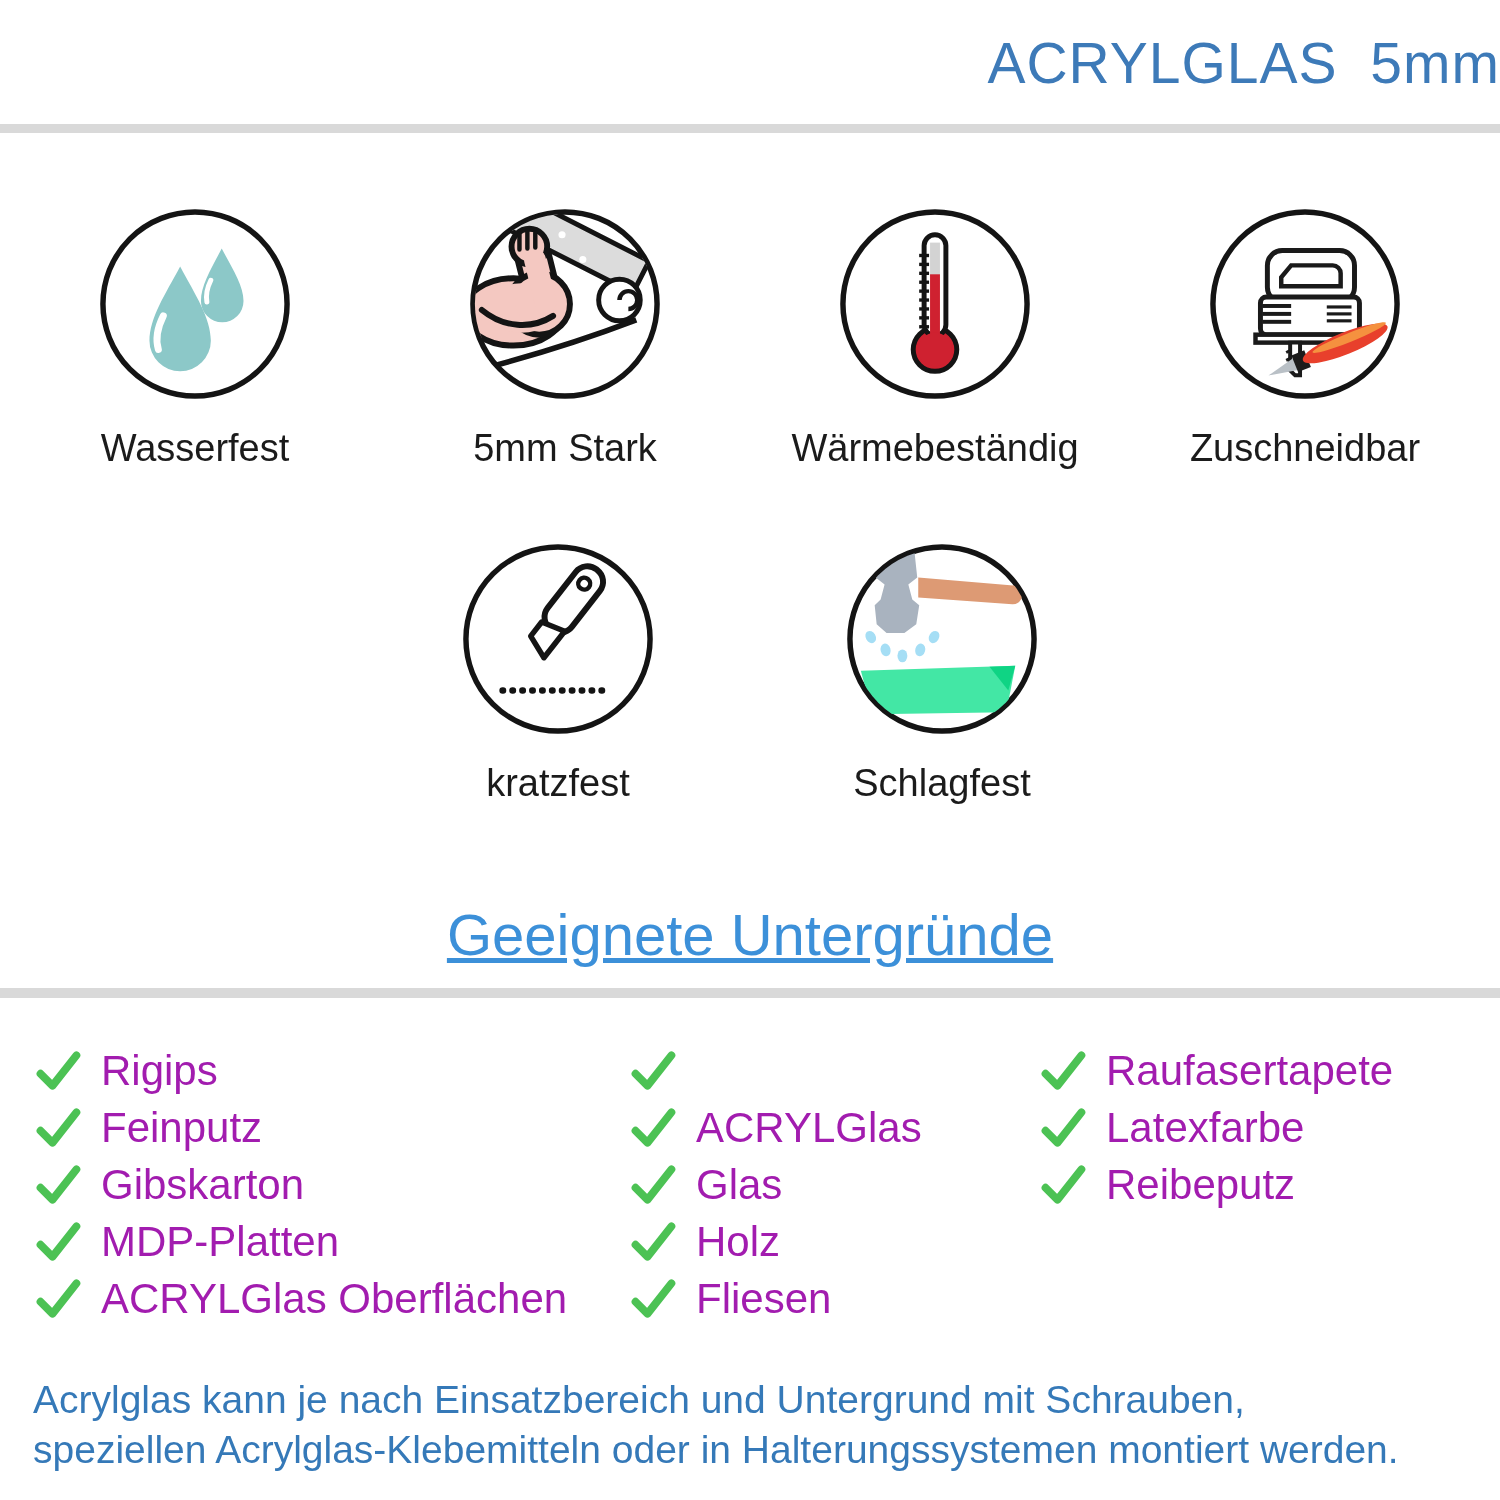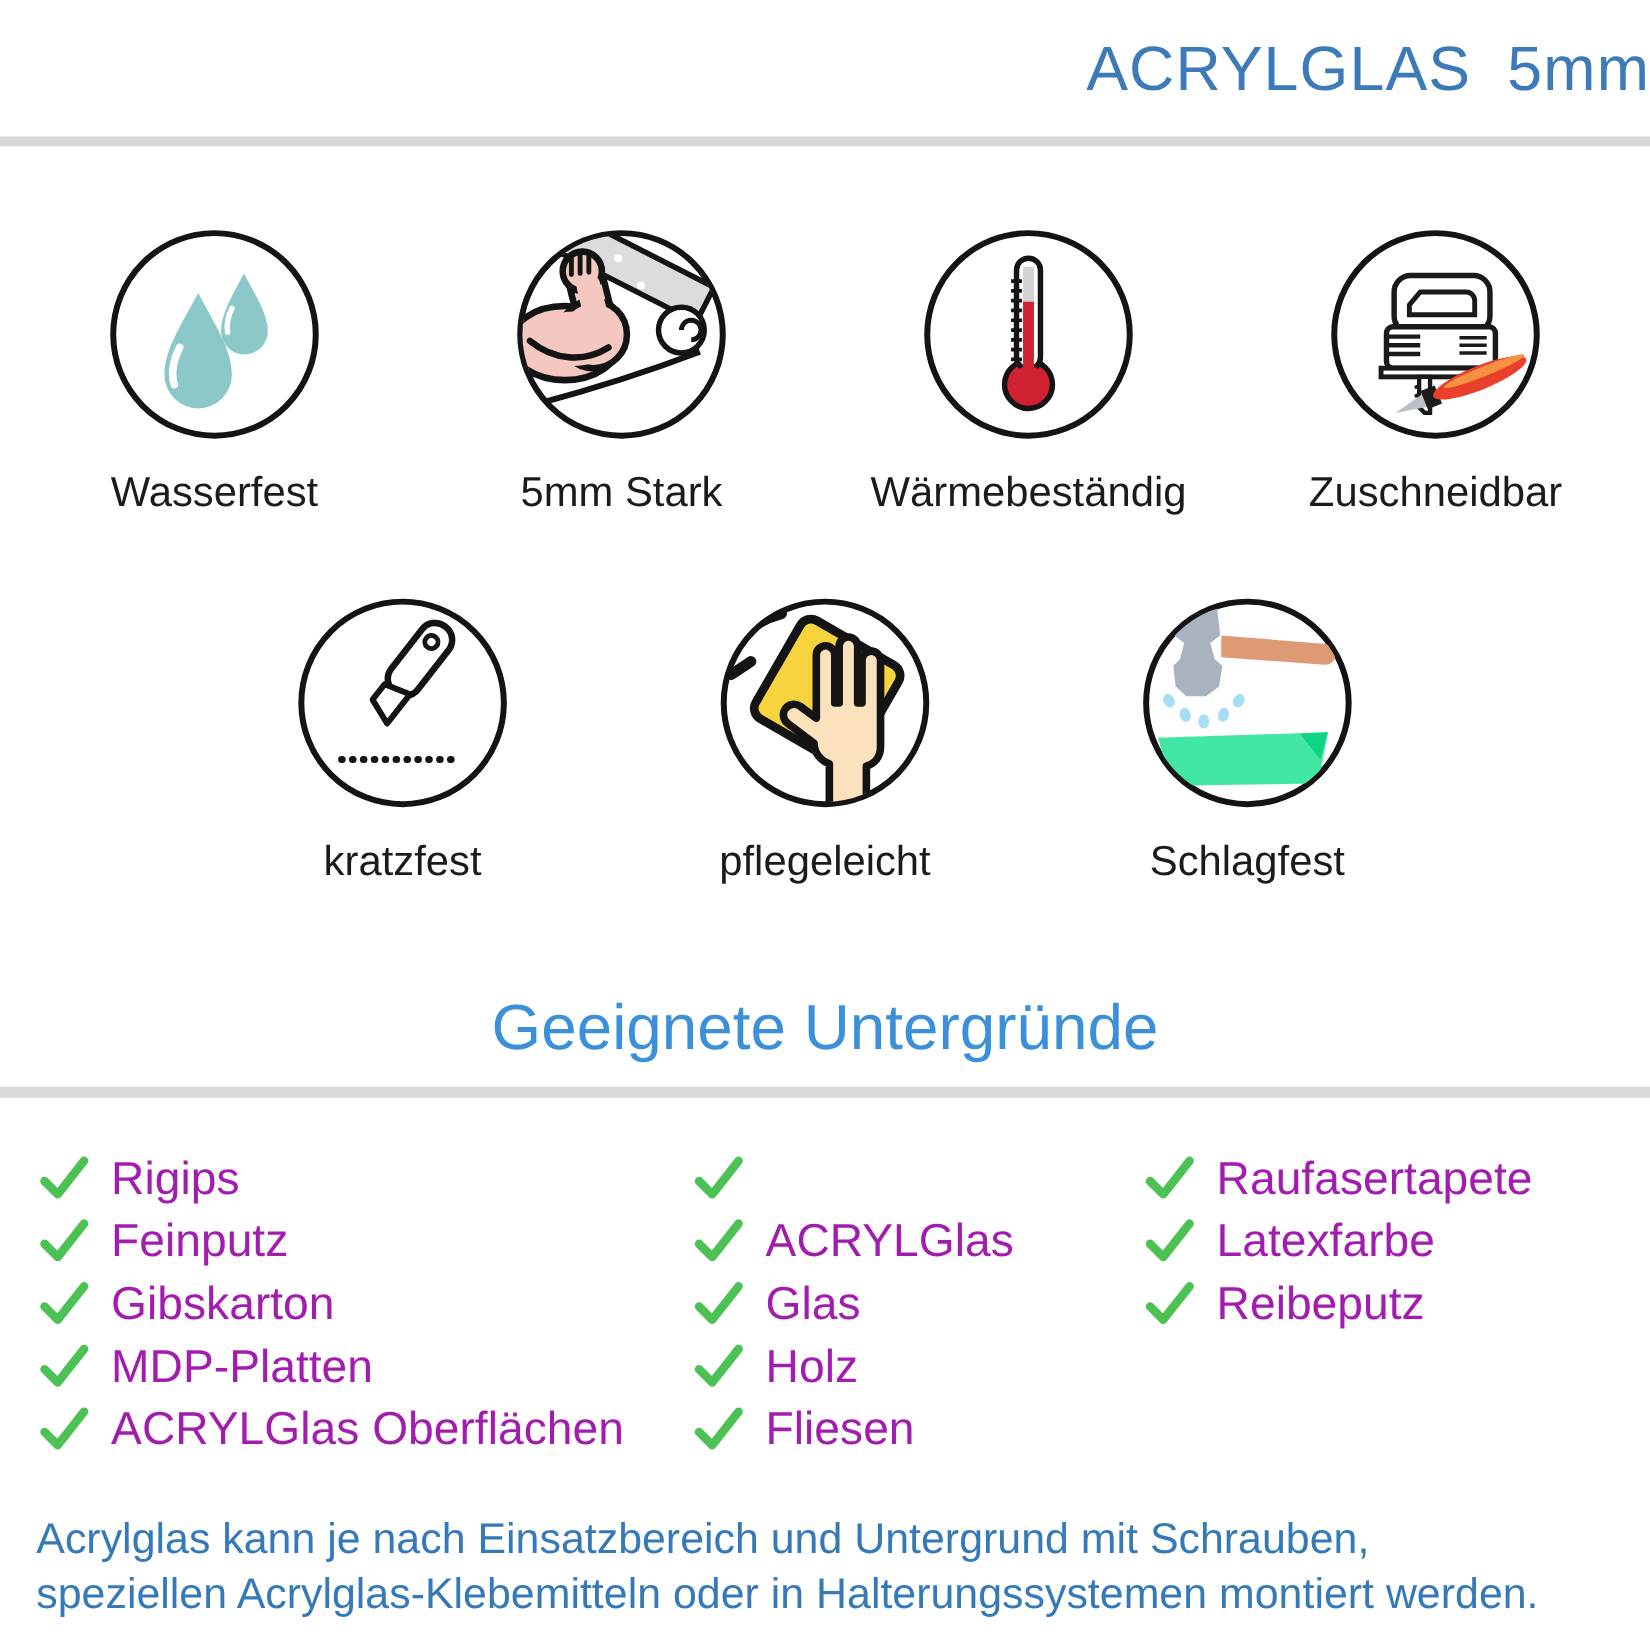--- a/index.html
+++ b/index.html
@@ -7,21 +7,21 @@
           font-family:"Liberation Sans",sans-serif;}
   .main-title{padding-top:30px;margin:0 0 28px 0;text-align:right;
               font-size:57px;font-weight:400;color:#3d7ab8;letter-spacing:1px;word-spacing:16px;}
   .divider{width:100%;height:9px;background:#d9d9d9;}
   .features-row1{display:flex;justify-content:space-between;padding:0 52px;margin-top:72px;align-items:flex-end;}
   .features-row2{display:flex;justify-content:center;gap:84px;margin-top:70px;}
   .feature{display:flex;flex-direction:column;align-items:center;width:286px;}
   .features-row2 .feature{width:300px;}
   .feature svg.badge{width:198px;height:198px;display:block;}
   .feature .label{margin-top:24px;font-size:38px;color:#1b1b1b;white-space:nowrap;}
-  .section-title{margin:96px 0 0 0;text-align:center;font-size:58px;font-weight:400;color:#3c90d9;}
+  .section-title{margin:96px 0 0 0;text-align:center;font-size:58px;font-weight:400;color:#3c90d9;text-decoration:underline;}
   .divider2{margin-top:20px;height:10px;}
   .substrates{display:flex;align-items:flex-start;padding:0 0 0 35px;margin-top:44px;}
   .col{display:flex;flex-direction:column;}
   .col-1{width:595px;}
   .col-2{width:410px;}
   .col-3{width:auto;}
   .check-item{display:flex;align-items:center;height:57px;}
   .check-item svg{width:46px;height:46px;flex:0 0 46px;margin-right:20px;}
   .check-item .item-text{font-size:42px;color:#a21caf;white-space:nowrap;}
   .footer-note{margin-top:48px;padding:0 20px 0 33px;font-size:39px;line-height:1.28;color:#3579b8;}
@@ -141,42 +141,20 @@
         <line x1="44" y1="152" x2="152" y2="152" stroke="#141414" stroke-width="6.5" stroke-linecap="round" stroke-dasharray="0.5 9.5"></line>
         <g transform="rotate(38 100 78)">
           <rect x="86" y="16" width="31" height="76" rx="15" fill="#fff" stroke="#141414" stroke-width="6"></rect>
           <circle cx="100" cy="35" r="6" fill="#fff" stroke="#141414" stroke-width="4.5"></circle>
           <path d="M90,92 L114,85 L114,119 L90,110 Z" fill="#fff" stroke="#141414" stroke-width="5.5" stroke-linejoin="round"></path>
         </g>
       </svg>
       <div class="label">kratzfest</div>
     </div>
 
-    <div class="feature">
-      <svg class="badge" viewBox="0 0 200 200">
-        <defs>
-            <clipPath id="clipHand">
-              <circle cx="100" cy="100" r="91"></circle>
-            </clipPath>
-          </defs>
-        <circle cx="100" cy="100" r="93" fill="#fff" stroke="#141414" stroke-width="5.5"></circle>
-        <g clip-path="url(#clipHand)">
-          <path d="M18,46 C28,32 44,22 60,18" stroke="#141414" stroke-width="10" fill="none" stroke-linecap="round"></path>
-          <path d="M14,74 L32,62" stroke="#141414" stroke-width="10" stroke-linecap="round"></path>
-          <rect x="50" y="38" width="104" height="104" rx="11" fill="#f7d33d" stroke="#141414" stroke-width="8" transform="rotate(30 102 90)"></rect>
-          <path d="M104,214 L104,156 C96,153 90,146 90,137
-                   L66,119 A9.5,9.5 0 0 1 77,103 L92,114 L92,56
-                   A8.5,8.5 0 0 1 109,56 L109,100 L113,100 L113,48
-                   A8.5,8.5 0 0 1 130,48 L130,100 L134,100 L134,61
-                   A8.5,8.5 0 0 1 151,61 L151,140
-                   C151,150 145,156 138,158 L138,214 Z" fill="#fbe2bd" stroke="#141414" stroke-width="7" stroke-linejoin="round"></path>
-        </g>
-      </svg>
-      <div class="label">pflegeleicht</div>
-    </div>
 
     <div class="feature">
       <svg class="badge" viewBox="0 0 200 200">
         <defs>
             <clipPath id="clipHammer">
               <circle cx="100" cy="100" r="91"></circle>
             </clipPath>
           </defs>
         <circle cx="100" cy="100" r="93" fill="#fff" stroke="#141414" stroke-width="5.5"></circle>
         <g clip-path="url(#clipHammer)">

